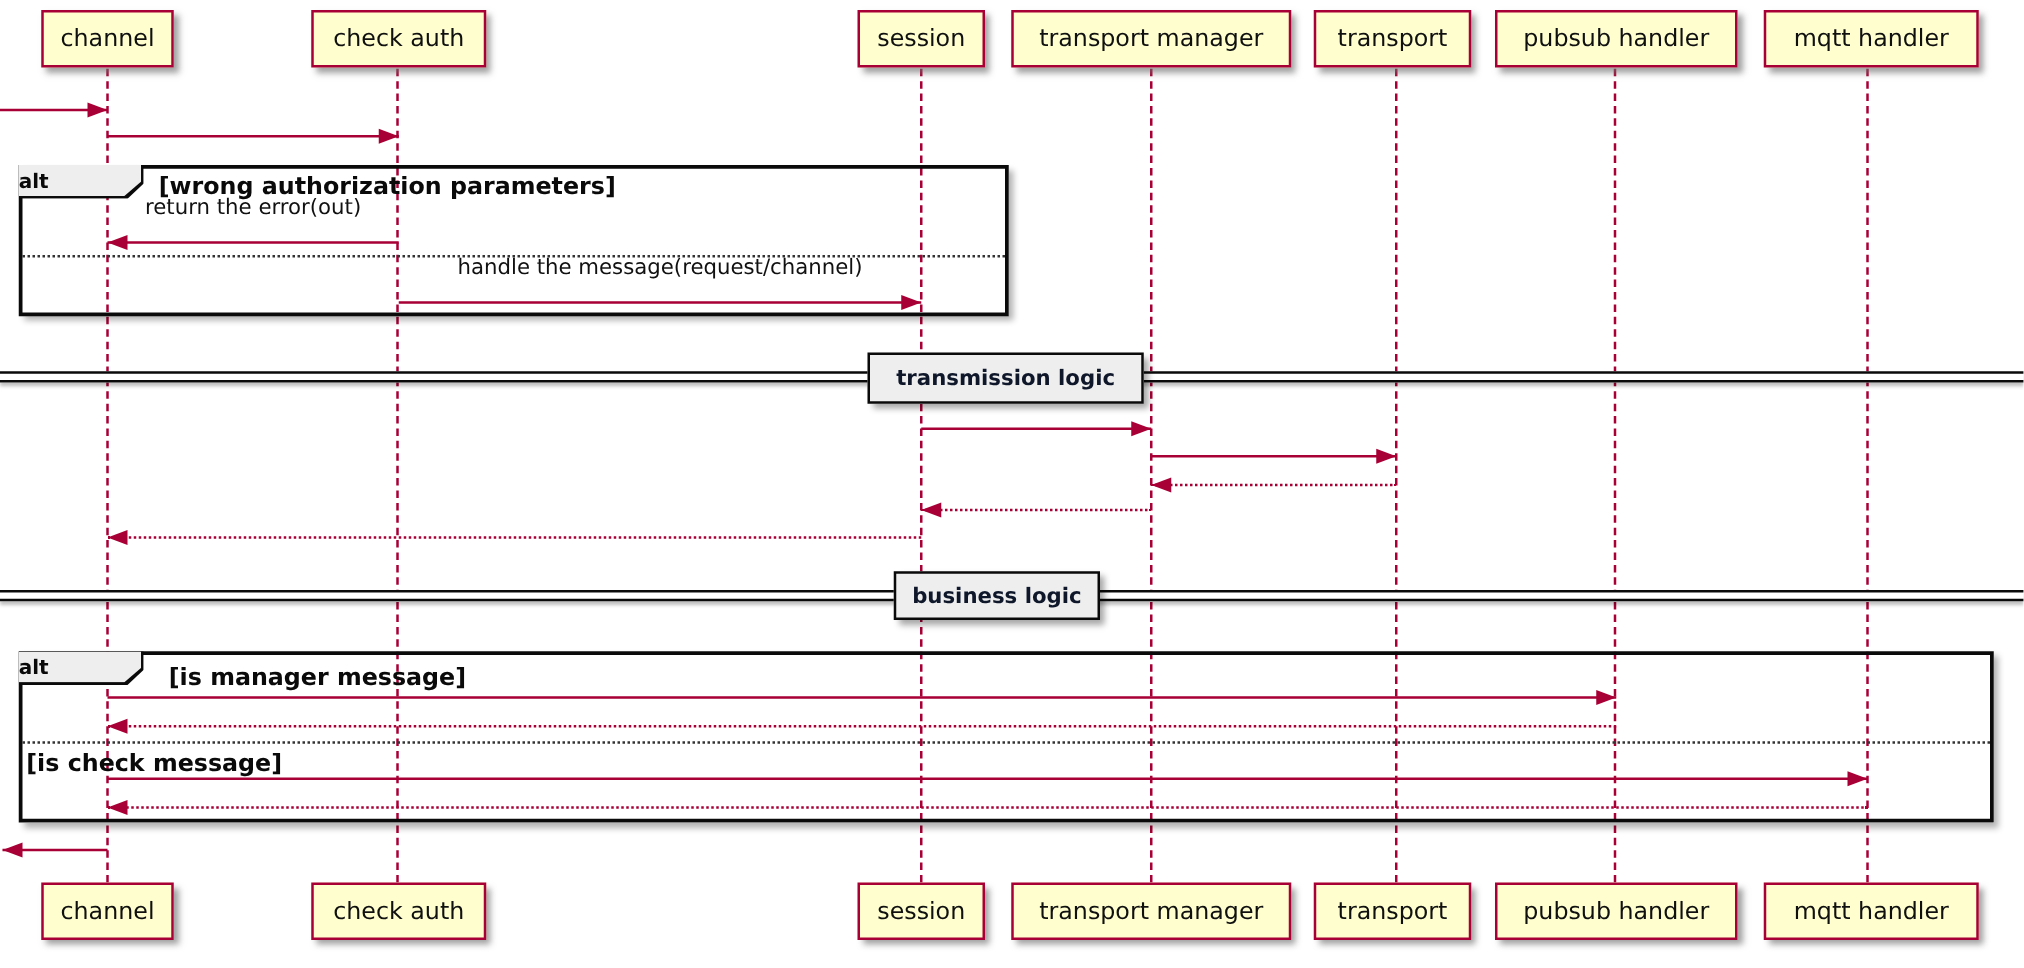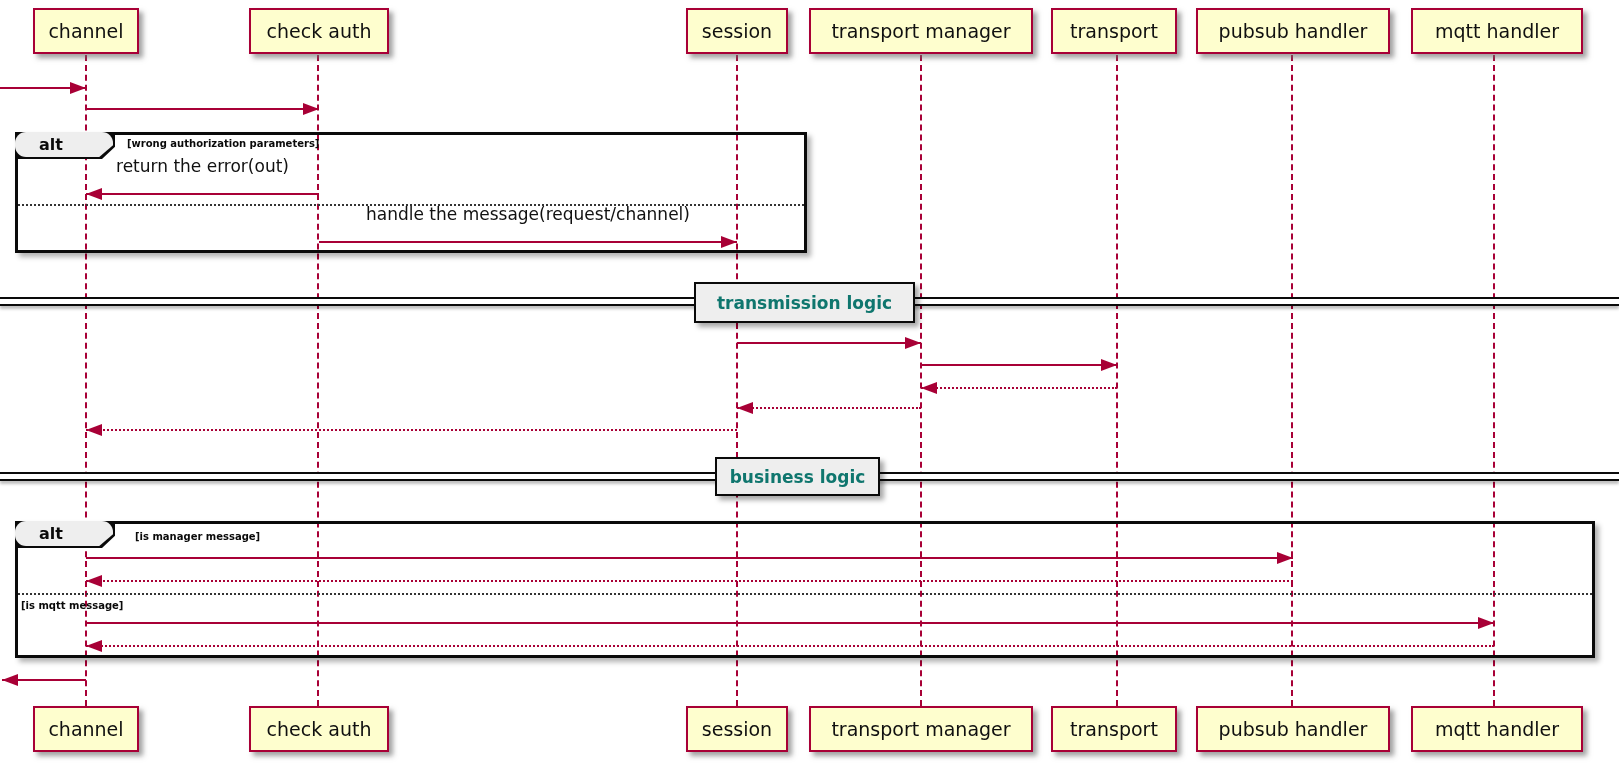--- a/index.html
+++ b/index.html
@@ -41,39 +41,39 @@
     position:absolute;box-sizing:border-box;border:3px solid #0a0a0a;
     box-shadow:4px 4px 5px rgba(0,0,0,0.30);z-index:3;background:transparent;
   }
   .pentagon{
     position:absolute;left:-3px;top:-3px;width:100px;height:27px;background:#0a0a0a;
     clip-path:polygon(0 0,100% 0,100% 55%,87% 100%,0 100%);z-index:5;
   }
   .pentagon-inner{
     position:absolute;left:0;top:0;right:2px;bottom:2px;background:#EEEEEE;
     clip-path:polygon(0 0,100% 0,100% 53%,86% 100%,0 100%);
-    display:flex;align-items:center;padding-left:24px;box-sizing:border-box;
-    font-weight:bold;font-size:16px;color:#0a0a0a;border-radius:11px;
+    display:flex;align-items:center;box-sizing:border-box;
+    font-weight:bold;font-size:16px;color:#0a0a0a;
   }
   .cond{
-    position:absolute;font-weight:bold;font-size:10px;color:#0a0a0a;
+    position:absolute;font-weight:bold;font-size:19px;color:#0a0a0a;
     white-space:nowrap;z-index:5;
   }
   .frame-sep{position:absolute;left:0;right:0;border-top:2px dotted #333;z-index:3;}
   
   .hdivider{
     position:absolute;left:0;width:1619px;height:5px;background:#ffffff;
     border-top:2px solid #0a0a0a;border-bottom:2px solid #0a0a0a;
     box-shadow:0 3px 3px rgba(0,0,0,0.25);z-index:2;
   }
   .divider-label{
     position:absolute;box-sizing:border-box;background:#EEEEEE;
     border:2px solid #0a0a0a;box-shadow:4px 4px 5px rgba(0,0,0,0.35);
     display:flex;align-items:center;justify-content:center;
-    font-weight:bold;font-size:17px;color:#0f766e;z-index:4;white-space:nowrap;
+    font-weight:bold;font-size:17px;color:#0f172a;z-index:4;white-space:nowrap;
   }
 </style>
 </head>
 <body>
 
 <div id="canvas">
 
   <div class="lifeline" style="left:85px"></div>
   <div class="lifeline" style="left:317px"></div>
   <div class="lifeline" style="left:736px"></div>
@@ -99,21 +99,21 @@
     <div class="cond" style="left:109px;top:3px">[wrong authorization parameters]</div>
     <div class="frame-sep" style="top:69px"></div>
   </div>
 
   <div class="frame" style="left:15px;top:521px;width:1580px;height:137px">
     <div class="pentagon">
       <div class="pentagon-inner">alt</div>
     </div>
     <div class="cond" style="left:117px;top:7px">[is manager message]</div>
     <div class="frame-sep" style="top:69px"></div>
-    <div class="cond" style="left:3px;top:76px">[is mqtt message]</div>
+    <div class="cond" style="left:3px;top:76px">[is check message]</div>
   </div>
 
   <div class="msg" style="left:0;top:87px;width:86px">
     <div class="line"></div>
     <div class="head r"></div>
   </div>
 
   <div class="msg" style="left:86px;top:108px;width:233px">
     <div class="line"></div>
     <div class="head r"></div>

